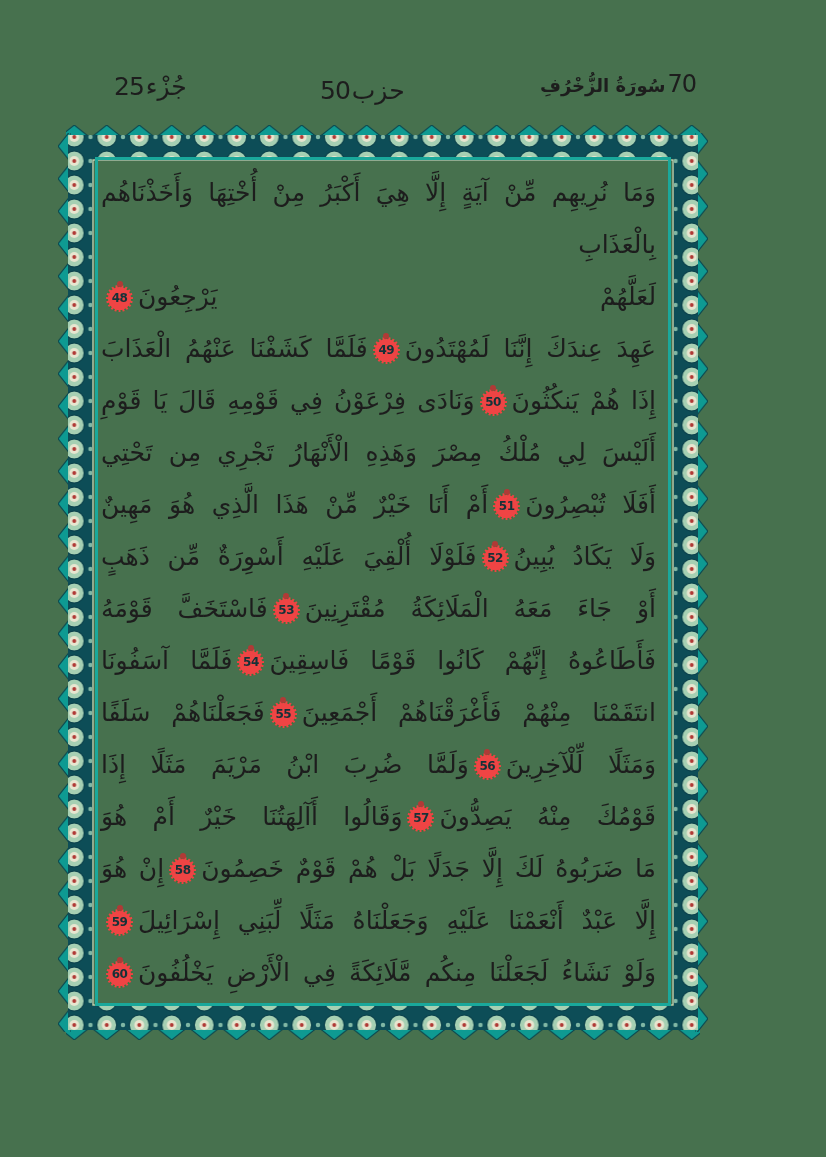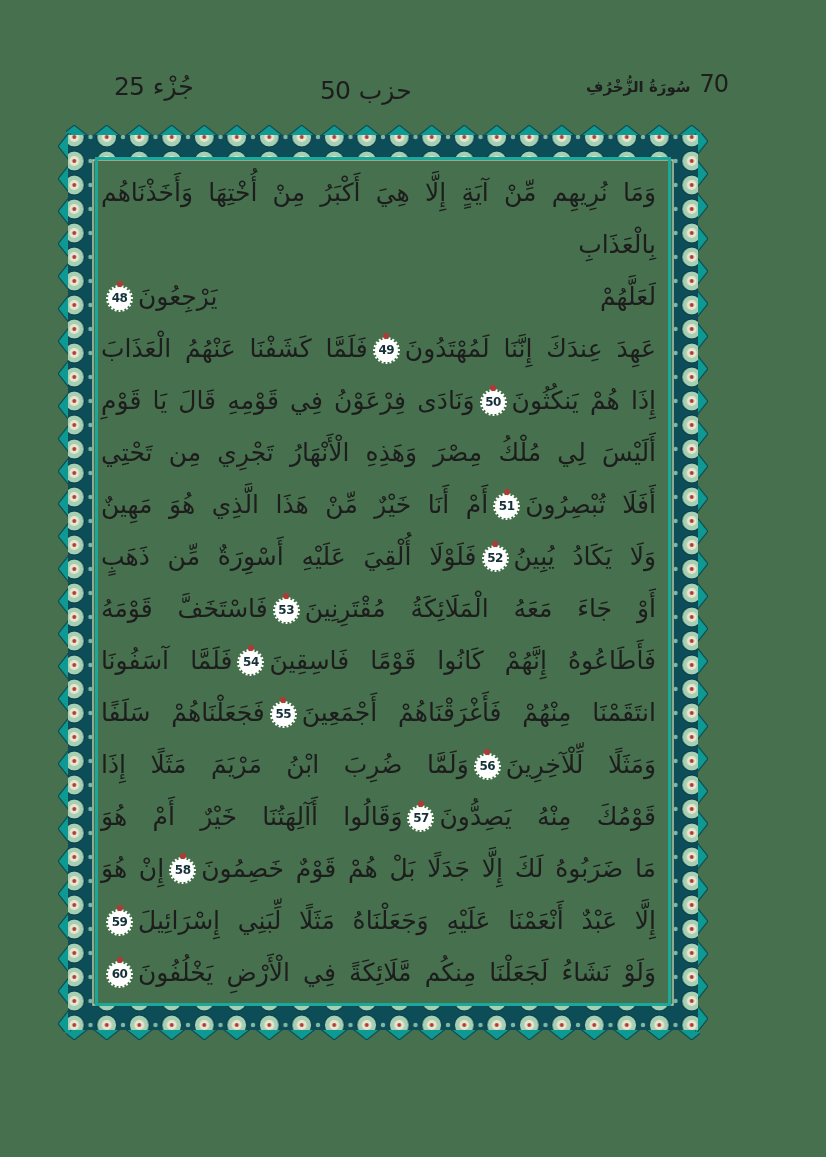--- a/index.html
+++ b/index.html
@@ -5,27 +5,27 @@
   html,body{margin:0;padding:0;}
   body{
     width:826px;height:1157px;position:relative;overflow:hidden;
     background:var(--page-bg,#47714e);
     font-family:"DejaVu Sans",sans-serif;
     -webkit-font-smoothing:antialiased;
   }
   .canvas{position:absolute;inset:0;}
 
   
-  .hdr{position:absolute;display:flex;align-items:baseline;gap:9px;color:var(--ink,#1d1d1d);}
+  .hdr{position:absolute;display:flex;align-items:baseline;gap:2px;color:var(--ink,#1d1d1d);}
   .hdr-num{font-size:25px;letter-spacing:-1px;}
   .hdr-label{font-size:25px;}
   .hdr-juz{left:114px;top:72px;}
   .hdr-hizb{left:320px;top:76px;}
   .hdr-surah{left:540px;top:70px;}
-  .hdr-surah .hdr-label{font-size:15px;font-weight:bold;letter-spacing:-0.5px;margin-left:46px;}
+  .hdr-surah .hdr-label{font-size:18px;font-weight:bold;letter-spacing:-0.5px;}
   .hdr-surah .hdr-num{font-size:24px;}
 
   
   .frame{position:absolute;left:58px;top:125px;width:650px;height:915px;}
   .frame svg{display:block;}
 
   
   .text-area{
     position:absolute;left:101px;top:167px;width:555px;height:830px;
     display:flex;flex-direction:column;justify-content:space-between;
@@ -41,21 +41,21 @@
     color:var(--ink,#1d1d1d);
     white-space:normal;
   }
   .q-text{font-family:"DejaVu Sans",sans-serif;}
 
   .medallion{
     display:inline-flex;align-items:center;justify-content:center;
     position:relative;vertical-align:middle;
     width:27px;height:27px;margin:0 5px;border-radius:50%;
     border:2px dotted var(--wreath,#3e7340);
-    background:#ffffff;
+    background:#ef4444;
     box-sizing:border-box;
   }
   .m-num{
     font-size:12px;font-weight:bold;color:#143238;letter-spacing:-0.5px;
     line-height:1;direction:ltr;
   }
   .m-dot{
     position:absolute;top:-6px;left:50%;transform:translateX(-50%);
     width:6px;height:6px;border-radius:50%;
     background:var(--accent-red,#b03a52);

